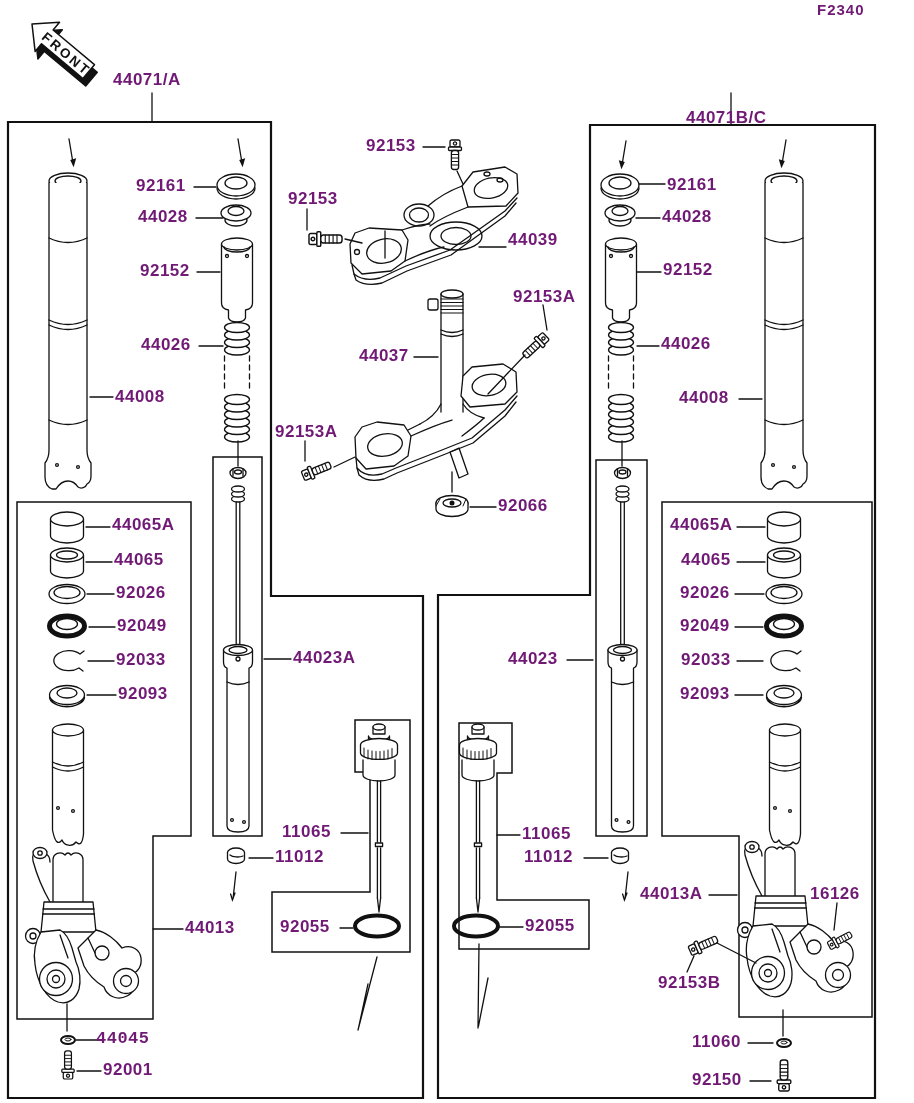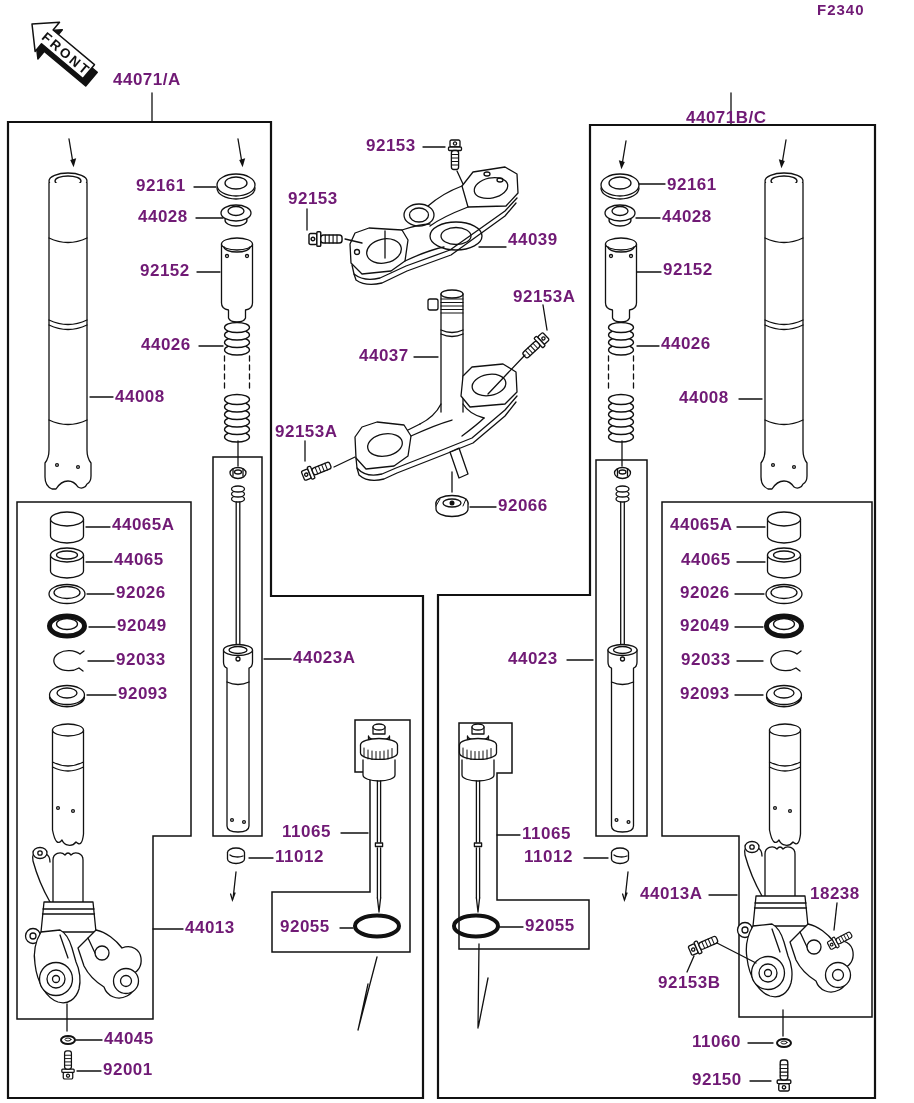--- a/index.html
+++ b/index.html
@@ -338,21 +338,21 @@
       <div class="lbl" style="left: 140px; top: 262px;">92152</div>
       <div class="lbl" style="left: 141px; top: 336px;">44026</div>
       <div class="lbl" style="left: 115px; top: 388px;">44008</div>
       <div class="lbl" style="left: 112px; top: 516px;">44065A</div>
       <div class="lbl" style="left: 114px; top: 551px;">44065</div>
       <div class="lbl" style="left: 116px; top: 584px;">92026</div>
       <div class="lbl" style="left: 117px; top: 617px;">92049</div>
       <div class="lbl" style="left: 116px; top: 651px;">92033</div>
       <div class="lbl" style="left: 118px; top: 685px;">92093</div>
       <div class="lbl" style="left: 185px; top: 919px;">44013</div>
-      <div class="lbl" style="left: 104px; top: 1030px;">44045</div>
+      <div class="lbl" style="left: 96px; top: 1030px; font-family: Liberation Mono, monospace;">44045</div>
       <div class="lbl" style="left: 103px; top: 1061px;">92001</div>
       <div class="lbl" style="left: 366px; top: 137px;">92153</div>
       <div class="lbl" style="left: 288px; top: 190px;">92153</div>
       <div class="lbl" style="left: 508px; top: 231px;">44039</div>
       <div class="lbl" style="left: 513px; top: 288px;">92153A</div>
       <div class="lbl" style="left: 353px; top: 347px; margin-left: 6px;">44037</div>
       <div class="lbl" style="left: 275px; top: 423px;">92153A</div>
       <div class="lbl" style="left: 498px; top: 497px;">92066</div>
       <div class="lbl" style="left: 293px; top: 649px; text-align: center;">44023A</div>
       <div class="lbl" style="left: 508px; top: 650px;">44023</div>
@@ -367,21 +367,21 @@
       <div class="lbl" style="left: 663px; top: 261px;">92152</div>
       <div class="lbl" style="left: 661px; top: 335px;">44026</div>
       <div class="lbl" style="left: 679px; top: 389px;">44008</div>
       <div class="lbl" style="left: 670px; top: 516px;">44065A</div>
       <div class="lbl" style="left: 681px; top: 551px;">44065</div>
       <div class="lbl" style="left: 680px; top: 584px;">92026</div>
       <div class="lbl" style="left: 680px; top: 617px;">92049</div>
       <div class="lbl" style="left: 681px; top: 651px;">92033</div>
       <div class="lbl" style="left: 680px; top: 685px;">92093</div>
       <div class="lbl" style="left: 640px; top: 885px;">44013A</div>
-      <div class="lbl" style="left: 810px; top: 885px;">18238</div>
+      <div class="lbl" style="left: 810px; top: 885px;">16126</div>
       <div class="lbl" style="left: 658px; top: 974px;">92153B</div>
       <div class="lbl" style="left: 692px; top: 1033px;">11060</div>
       <div class="lbl" style="left: 692px; top: 1071px; text-align: right;">92150</div>
     </div>
 
 <div class="lbl code" style="left:817px;top:2px;">F2340</div>
 <div class="lbl" style="left:113px;top:71px;">44071/A</div>
 <div class="lbl" style="left:686px;top:73px;margin-top:36px;">44071B/C</div>
 
 </div>

